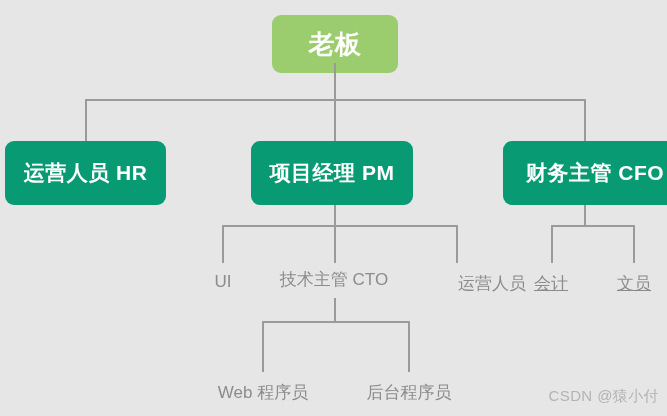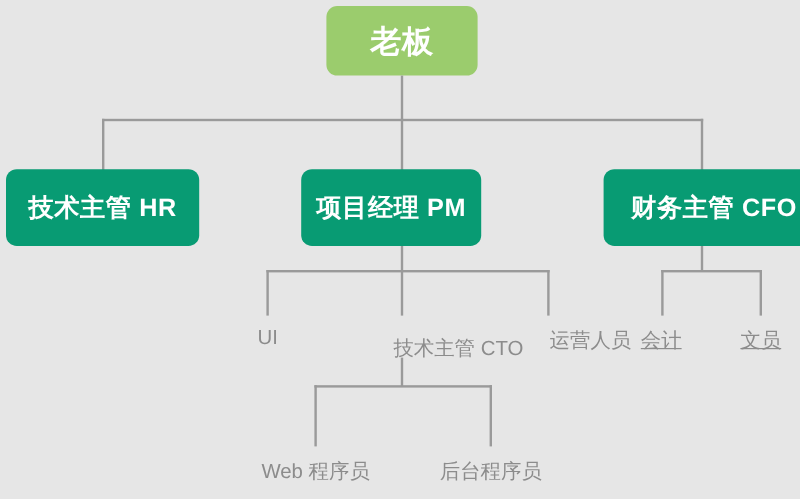--- a/index.html
+++ b/index.html
@@ -79,37 +79,37 @@
     font-size: 15px;
     white-space: nowrap;
     letter-spacing: 0.4px;
   }
 </style>
 </head>
 <body>
 
 <div id="chart-root">
 
-  <div class="node-box root" style="left:272px; top:5px; width:126px; height:58px;">
+  <div class="node-box root" style="left:272px; top:15px; width:126px; height:58px;">
     <span>老板</span>
   </div>
 
   <div class="conn-v" style="left:334px; top:63px; height:37px;"></div>
 
   <div class="conn-h" style="left:85px; top:99px; width:501px;"></div>
 
   <div class="conn-v" style="left:85px; top:99px; height:43px;"></div>
   <div class="conn-v" style="left:334px; top:99px; height:43px;"></div>
   <div class="conn-v" style="left:584px; top:99px; height:43px;"></div>
 
   <div class="node-box level2" style="left:5px; top:141px; width:161px; height:64px;">
-    <span>技术主管 HR</span>
+    <span>运营人员 HR</span>
   </div>
 
-  <div class="node-box level2" style="left:251px; top:141px; width:150px; height:64px;">
+  <div class="node-box level2" style="left:251px; top:141px; width:162px; height:64px;">
     <span>项目经理 PM</span>
   </div>
 
   <div class="node-box level2" style="left:503px; top:141px; width:184px; height:64px;">
     <span>财务主管 CFO</span>
   </div>
 
   <div class="conn-v" style="left:334px; top:205px; height:21px;"></div>
   <div class="conn-h" style="left:222px; top:225px; width:236px;"></div>
   <div class="conn-v" style="left:222px; top:225px; height:38px;"></div>
@@ -118,21 +118,21 @@
 
   <div class="conn-v" style="left:584px; top:205px; height:21px;"></div>
   <div class="conn-h" style="left:551px; top:225px; width:84px;"></div>
   <div class="conn-v" style="left:551px; top:225px; height:38px;"></div>
   <div class="conn-v" style="left:633px; top:225px; height:38px;"></div>
 
   <div class="leaf-label big" style="left:223px; top:272px;">
     <span>UI</span>
   </div>
 
-  <div class="leaf-label big" style="left:334px; top:279px;margin-left:48px;">
+  <div class="leaf-label big" style="left:334px; top:268px;">
     <span>技术主管 CTO</span>
   </div>
 
   <div class="leaf-label big" style="left:456px; top:272px;margin-left:36px;">
     <span>运营人员</span>
   </div>
 
   <div class="leaf-label big" style="left:551px; top:272px;text-decoration:underline;">
     <span>会计</span>
   </div>
@@ -147,14 +147,15 @@
   <div class="conn-v" style="left:408px; top:321px; height:51px;"></div>
 
   <div class="leaf-label big" style="left:409px; top:381px;">
     <span>后台程序员</span>
   </div>
 
   <div class="leaf-label big" style="left:263px; top:381px;">
     <span>Web 程序员</span>
   </div>
 
+  <div id="watermark">CSDN @猿小付</div>
 
 </div>
 
 </body></html>

